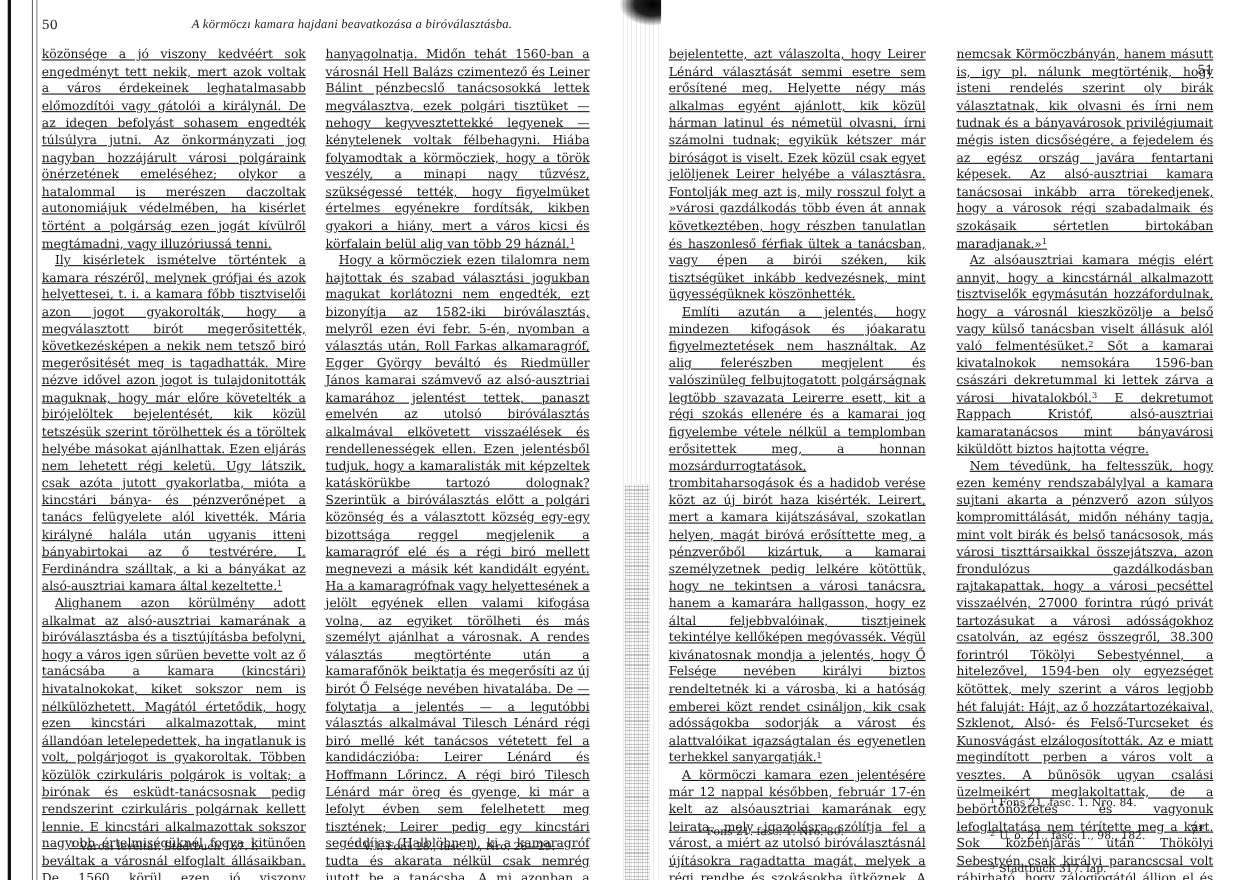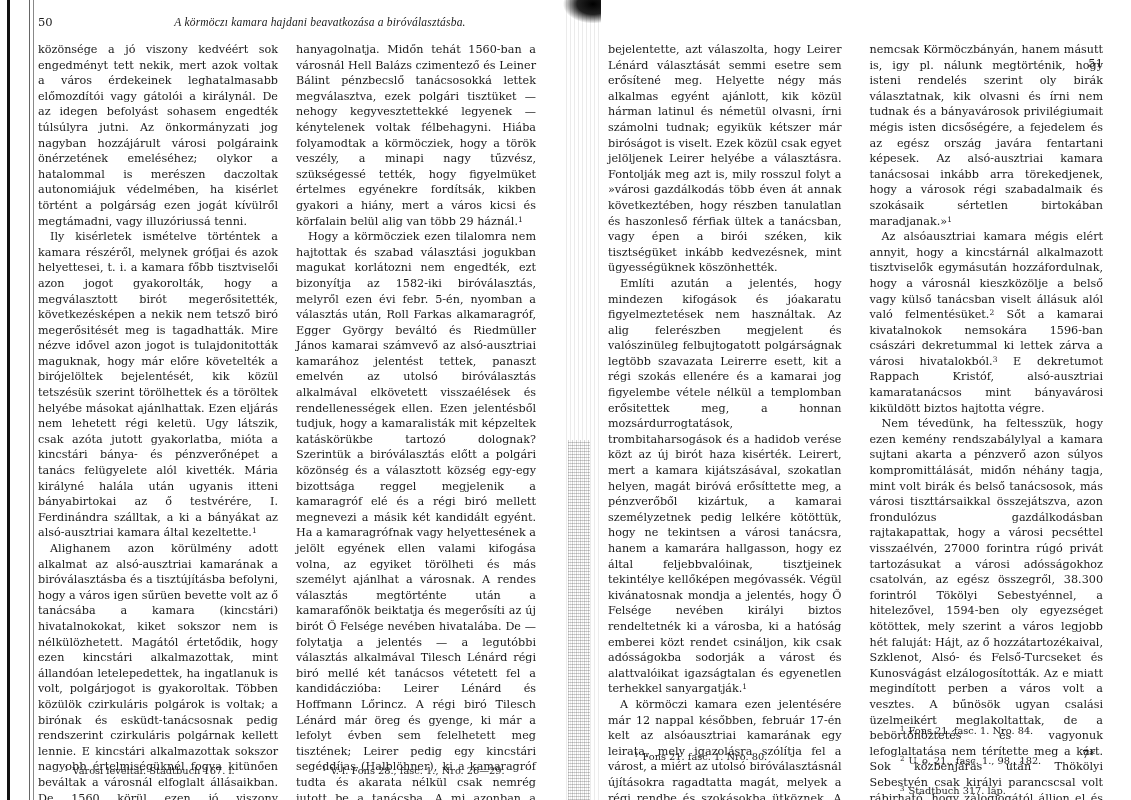--- a/index.html
+++ b/index.html
@@ -43,21 +43,21 @@
   }
   .page.left .head-title { left:20px; right:0; }
   .page.right .head-title { left:0; right:60px; }
   .columns {
     position:absolute; top:42px; left:-22px; right:0;
     display:flex; gap:18px;
   }
   .page.right .columns { left:0; right:10px; gap:28px; }
   .col { width:240px; font-size:11.2px; line-height:15.6px; }
   .page.right .col { width:238px; }
-  .col p { margin:0; text-align:justify; hyphens:manual; }
+  .col p { margin:0; text-align:justify; hyphens:manual;text-decoration:underline; }
   .col p.indent { text-indent:12px; }
   .col sup { font-size:7.5px; vertical-align:3px; line-height:0; }
   .footnotes {
     position:absolute; left:0; right:0;
     font-size:9.8px; line-height:14px;
   }
   .fn-block { position:absolute; width:240px; }
   .fn-block p { margin:16px; padding-left:10px; }
   .fn-block sup { font-size:7px; vertical-align:3px; margin-right:4px; line-height:0;}
   .signature { position:absolute; font-size:11.5px; }

